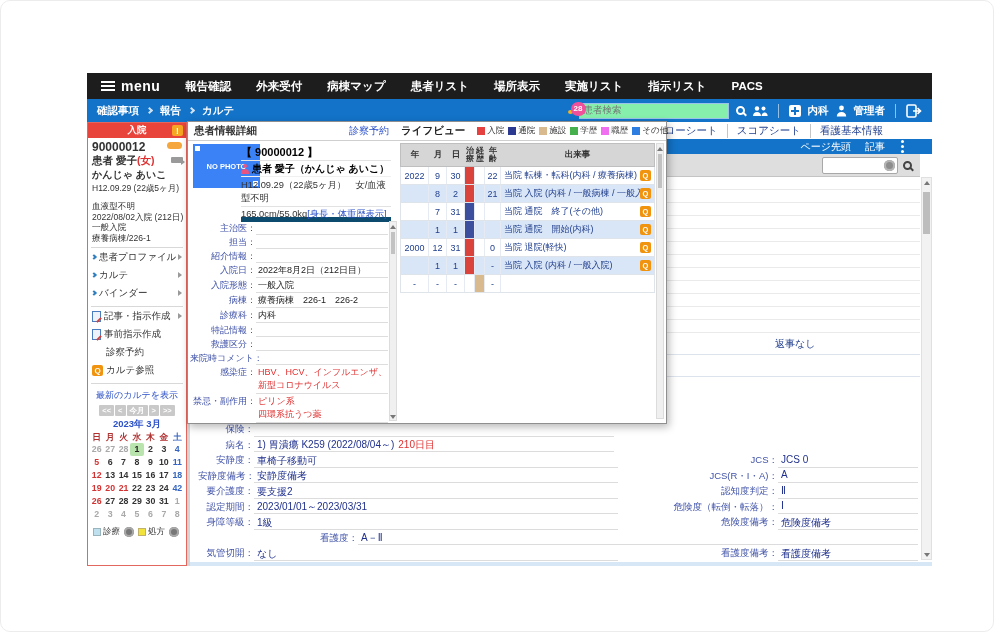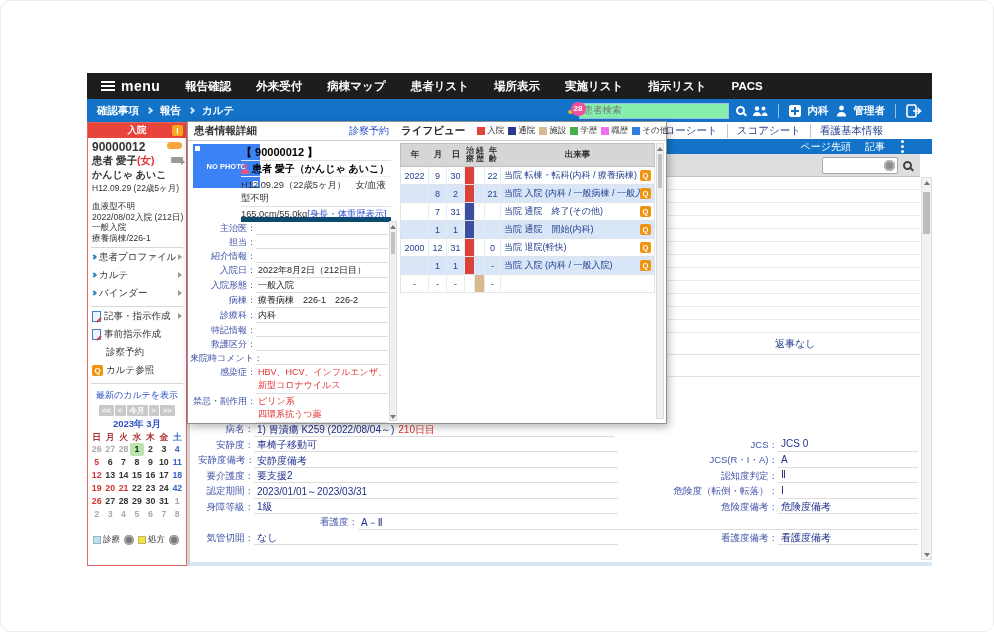--- a/index.html
+++ b/index.html
@@ -57,21 +57,21 @@
   .sb-link{color:#2b50c8;text-align:center;font-size:9px;margin-top:5px}
   .cal-nav{display:flex;justify-content:center;gap:1px;margin-top:3px}
   .cal-btn{background:#c9c9c9;color:#fff;font-size:7.5px;font-weight:bold;height:11px;padding:0 3px;display:flex;align-items:center;border-radius:1px}
   .cal-title{color:#2b50c8;font-weight:bold;font-size:9.5px;text-align:center;margin-top:2px}
   .cal-grid{display:grid;grid-template-columns:repeat(7,1fr);padding:0 2px;text-align:center;margin-top:1px}
   .dow{font-weight:bold;font-size:8.8px;height:11px;line-height:11px;color:#b03030}
   .dow.sat{color:#3565c0}
   .cd{font-size:8.8px;font-weight:bold;height:13px;line-height:13px;color:#333}
   .cd.sun{color:#d23333}.cd.sat{color:#3565c0}.cd.out{color:#a9a9a9}
   .cd.today{background:#b9e4ae;border-radius:2px;color:#222}
-  .sb-legend{display:flex;align-items:center;justify-content:center;gap:2px;margin-top:13px;font-size:8.5px}
+  .sb-legend{display:flex;align-items:center;justify-content:center;gap:2px;margin-top:5px;font-size:8.5px}
   .lg-sq{width:8px;height:8px;border:1px solid #9ab4be;background:#bfe0ee;flex:0 0 auto}
   .lg-sq.yellow{background:#f2e23c;border-color:#c0b26a}
   .lg-circ{width:10px;height:10px;border-radius:50%;background:#777;box-shadow:inset 0 0 0 2px #a9a9a9;flex:0 0 auto;margin:0 2px}
 
   
   .main{position:absolute;left:100px;top:49px;right:0;bottom:0;background:#fff;border-left:3px solid #d5d5d5}
   .tabsrow{position:absolute;left:0;top:0;right:12px;height:17px;display:flex;justify-content:flex-end;align-items:center;padding-right:28px}
   .tab{font-size:10.5px;color:#23418f;padding:0 9px;white-space:nowrap}
   .tab + .tab{border-left:1px solid #c5c5c5}
   .bluestrip{position:absolute;left:0;top:17px;right:0;height:15px;background:#1273c8;color:#fff;display:flex;align-items:center;justify-content:flex-end;gap:14px;padding-right:28px;font-size:10px}
@@ -371,20 +371,24 @@
       <div class="hrow">
         <span>CK病院</span>
         <span class="hreply">返事なし</span>
       </div>
       <div class="hrow">
         <span>CK病院</span>
       </div>
     </div>
     <div class="forms">
       <div class="frow">
+        <span class="fl-label">保険：</span>
+        <span class="fl-val" style="flex:0 0 360px"></span>
+      </div>
+      <div class="frow">
         <span class="fl-label">病名：</span>
         <span class="fl-val" style="flex:0 0 360px"><span>1) 胃潰瘍 K259 (2022/08/04～)</span><span class="hl-red">210日目</span></span>
       </div>
       <div class="frow">
         <span class="fcell-l">
               <span class="fl-label">安静度：</span>
               <span class="fl-val">車椅子移動可</span>
             </span>
         <span class="fcell-r">
               <span class="fr-label">JCS：</span>

